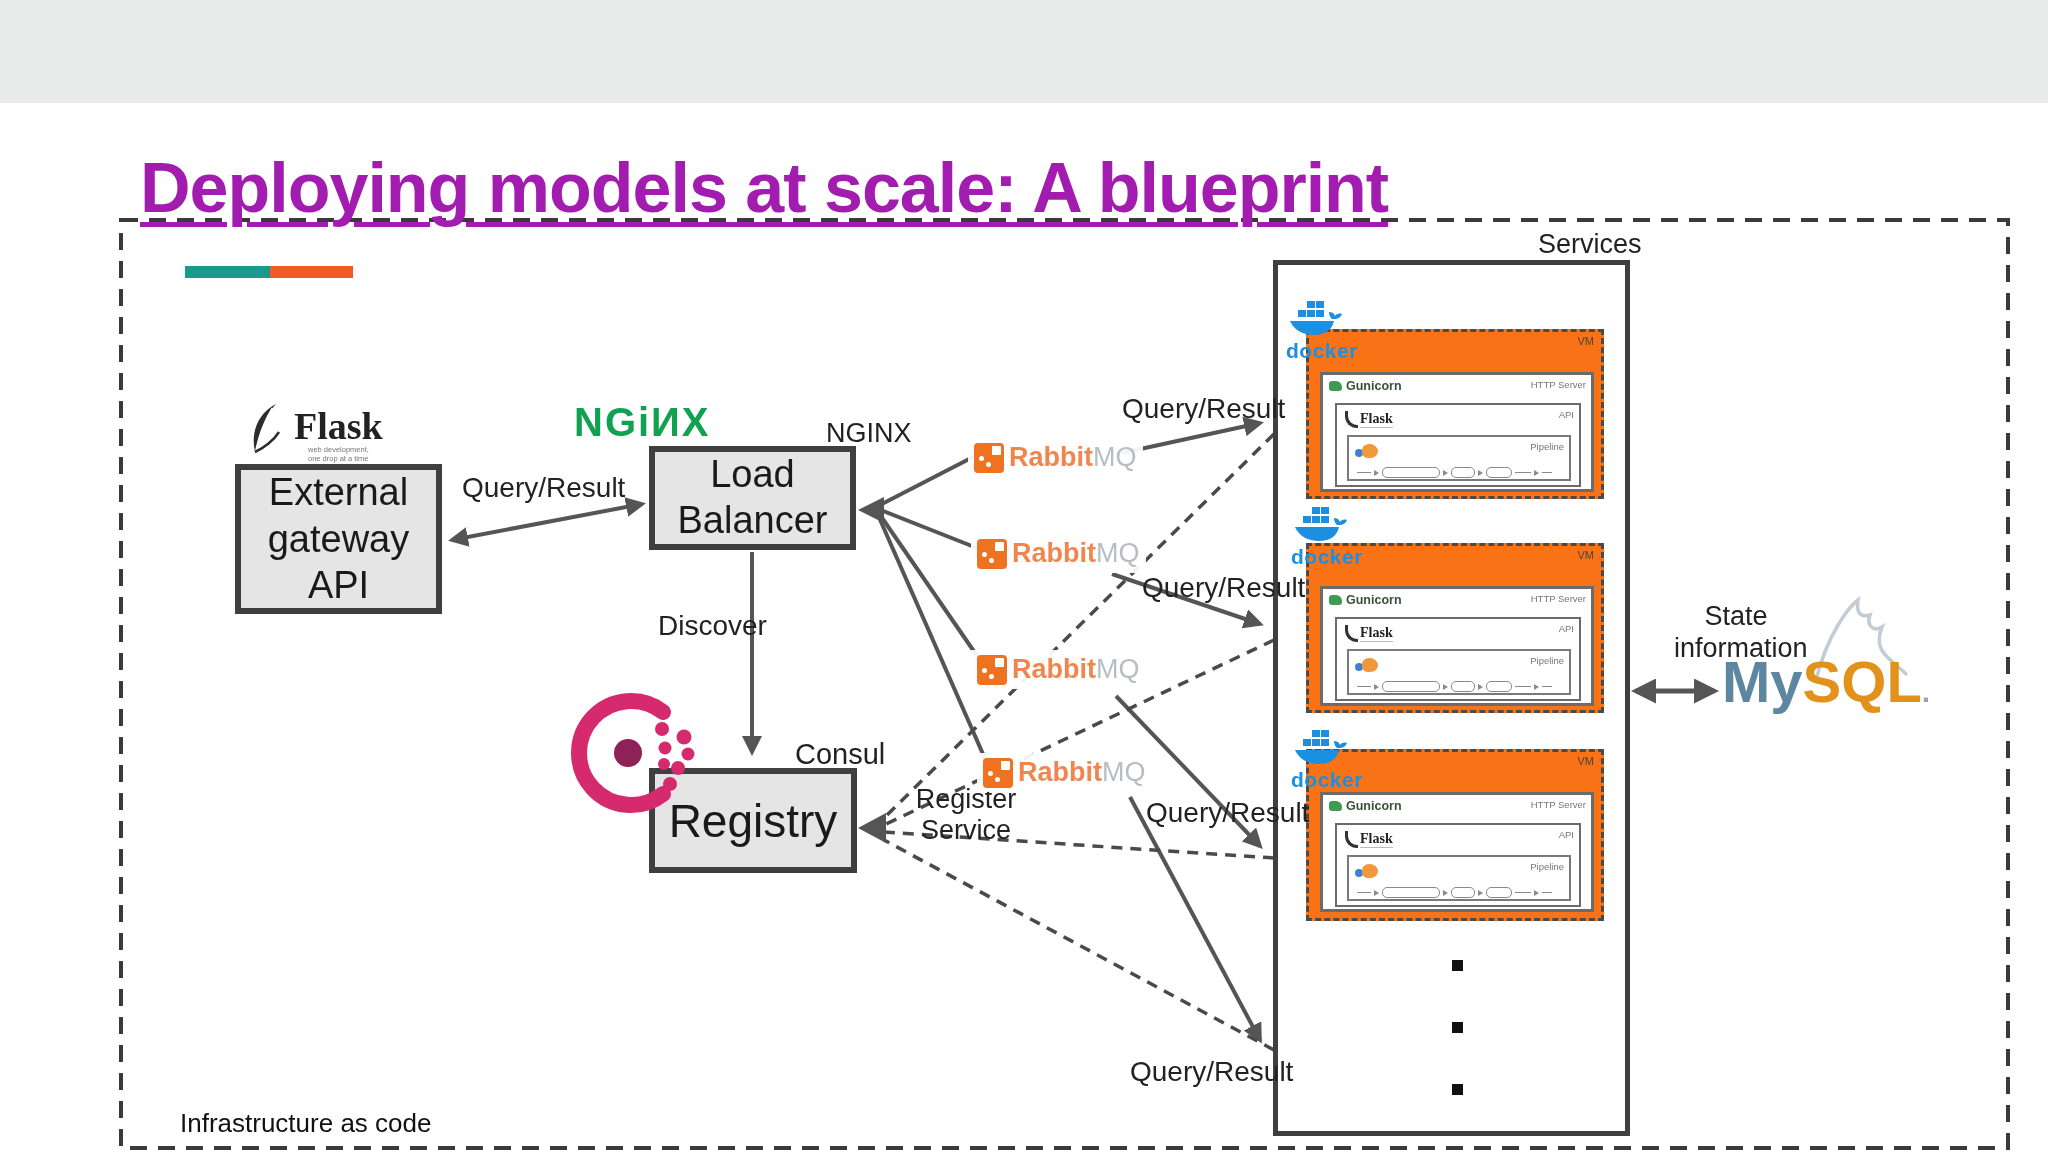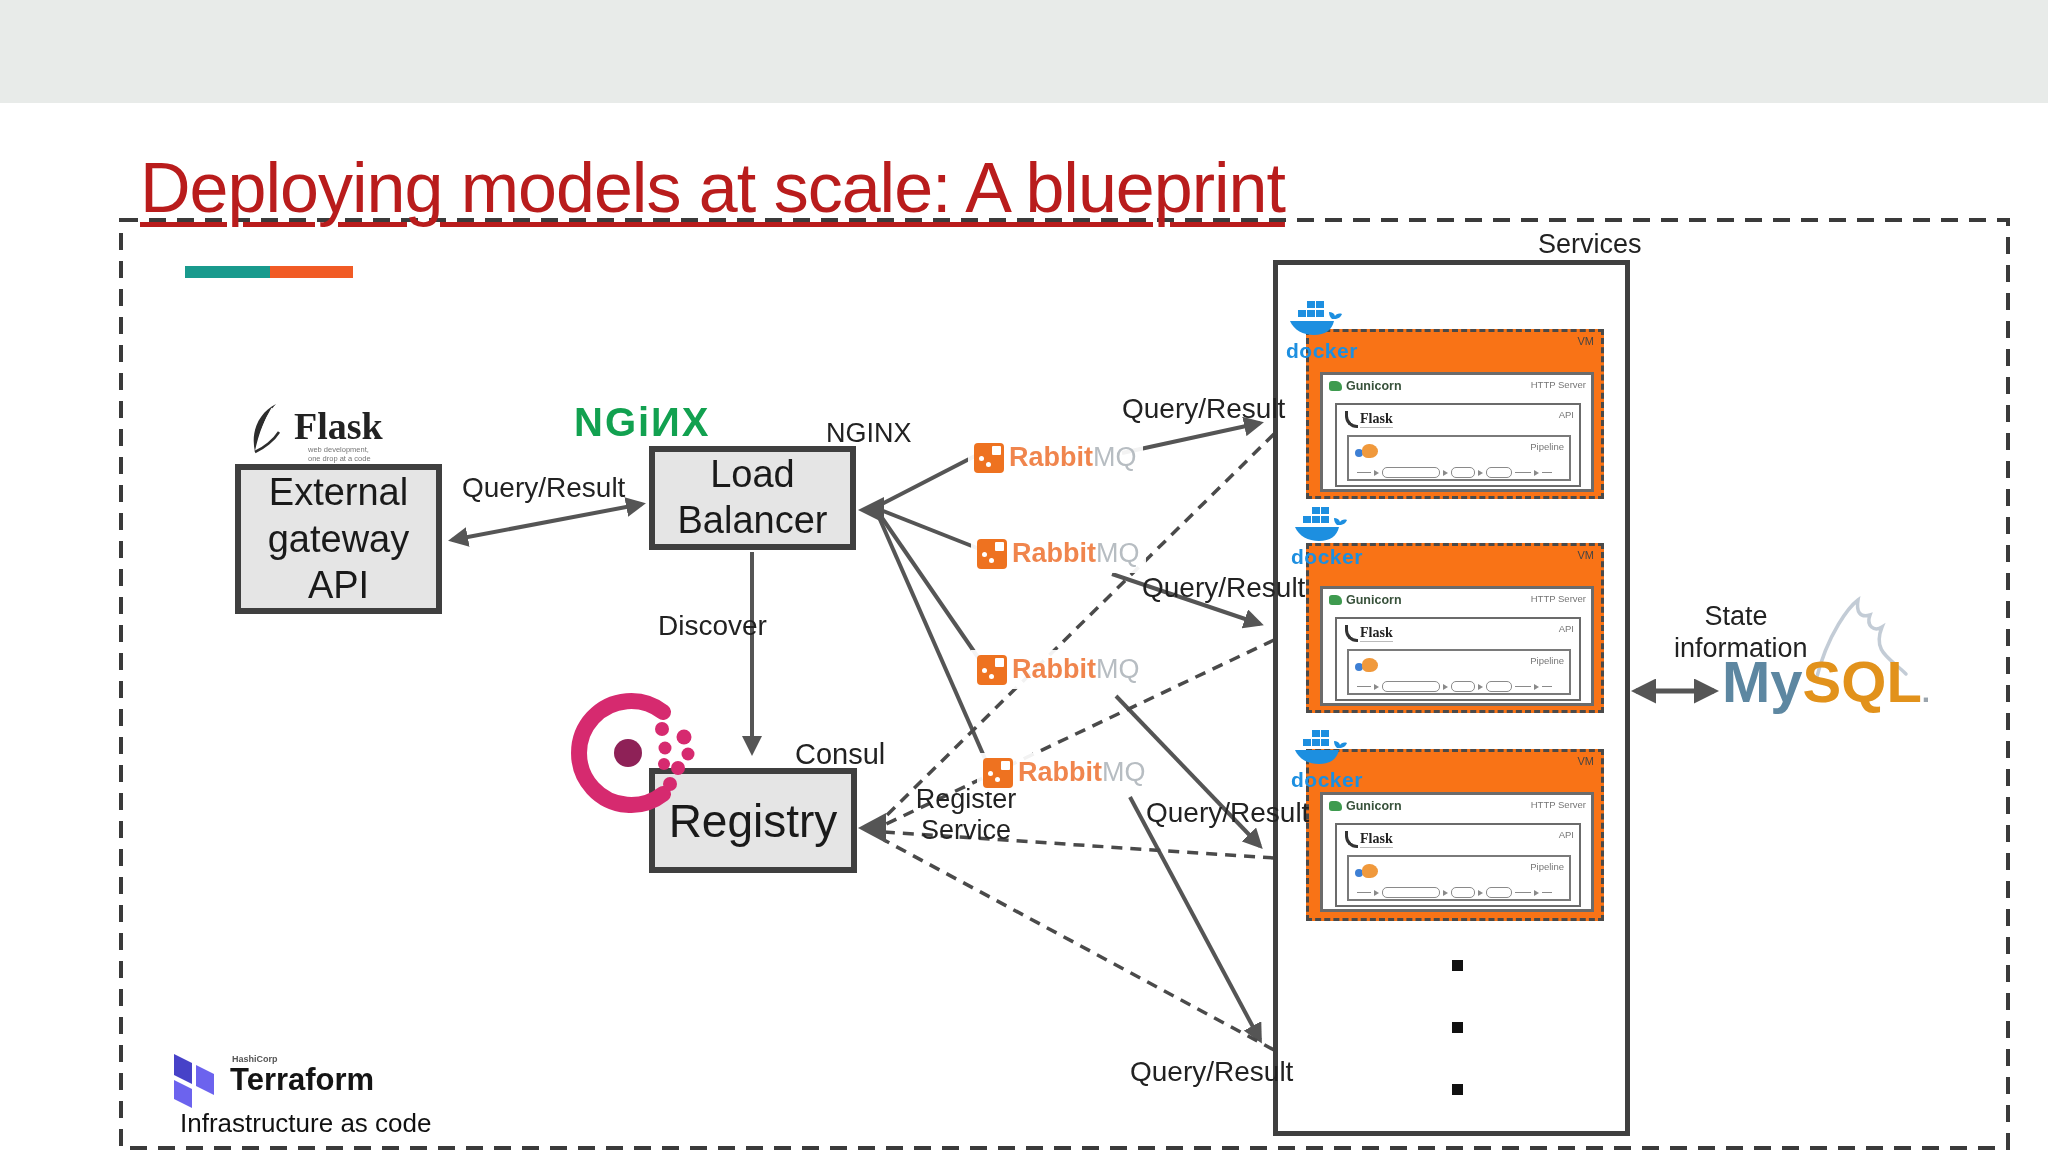--- a/index.html
+++ b/index.html
@@ -2,21 +2,21 @@
 <html><head>
 <meta charset="utf-8">
 <style>
   html,body{margin:0;padding:0;background:#fff;}
   .slide{position:relative;width:2048px;height:1152px;overflow:hidden;
          font-family:"Liberation Sans",sans-serif;background:#fff;}
   .abs{position:absolute;}
 
   .topbar{left:0;top:0;width:2048px;height:103px;background:#e8ebe9;}
 
-  .title{left:140px;top:148px;margin:0;font-size:70px;font-weight:400;color:#b91c1c;
+  .title{left:140px;top:148px;margin:0;font-size:70px;font-weight:700;color:#a21caf;
          letter-spacing:-1px;text-decoration:underline;text-decoration-thickness:5px;
          text-underline-offset:10px;white-space:nowrap;z-index:4;}
 
   .overlay{left:0;top:0;width:2048px;height:1152px;z-index:1;}
 
   .accent{left:185px;top:266px;width:168px;height:12px;display:flex;z-index:3;}
   .accent .teal{width:85px;height:12px;background:#199a8d;}
   .accent .orange{width:83px;height:12px;background:#f15b25;}
 
   .node{border:6px solid #3f3f3f;background:#e5e5e5;display:flex;align-items:center;
@@ -164,21 +164,21 @@
 
   <div class="abs flask-lg">
     <svg width="50" height="56" viewBox="0 0 50 56">
       <path d="M30 2 C14 10 4 28 9 50 C11 38 18 14 30 2 Z" fill="#2d2d2d"></path>
       <path d="M9 50 C18 46 28 38 33 30" stroke="#2d2d2d" stroke-width="2.5" fill="none"></path>
       <path d="M26 6 C20 16 14 32 11 46" stroke="#fff" stroke-width="1.2" fill="none"></path>
     </svg>
     <span class="word">Flask</span>
     <div class="tag">
       <div>web development,</div>
-      <div>one drop at a code</div>
+      <div>one drop at a time</div>
     </div>
   </div>
 
   <div class="abs nginx-word">NGiИX</div>
   <div class="abs lbl lbl-nginx">NGINX</div>
 
   <div class="abs node ext-box">External gateway API</div>
   <div class="abs node reg-box">Registry</div>
   <div class="abs node lb-box">Load Balancer</div>
 
@@ -392,24 +392,15 @@
 
   <div class="abs mysql">
     <svg width="150" height="95" viewBox="0 0 150 95" style="position:absolute;left:88px;top:0;">
       <path d="M10 88 C22 40 44 14 52 8 C50 20 54 26 64 23 C60 34 68 40 76 35 C66 60 84 66 100 82" stroke="#c3ccd6" stroke-width="3.5" fill="none" stroke-linecap="round"></path>
     </svg>
     <div class="word">
       <span class="my">My</span><span class="sql">SQL</span><span class="dot">.</span>
     </div>
   </div>
 
-  <div class="abs tf">
-    <svg width="54" height="58" viewBox="0 0 54 58">
-      <polygon points="2,4 20,13 20,34 2,25" fill="#4742c8"></polygon>
-      <polygon points="24,15 42,24 42,45 24,36" fill="#6c63ee"></polygon>
-      <polygon points="2,30 20,39 20,58 2,49" fill="#6c63ee"></polygon>
-    </svg>
-    <span class="company">HashiCorp</span>
-    <span class="word">Terraform</span>
-  </div>
   <div class="abs tf-caption">Infrastructure as code</div>
 
 </div>
 
 </body></html>

